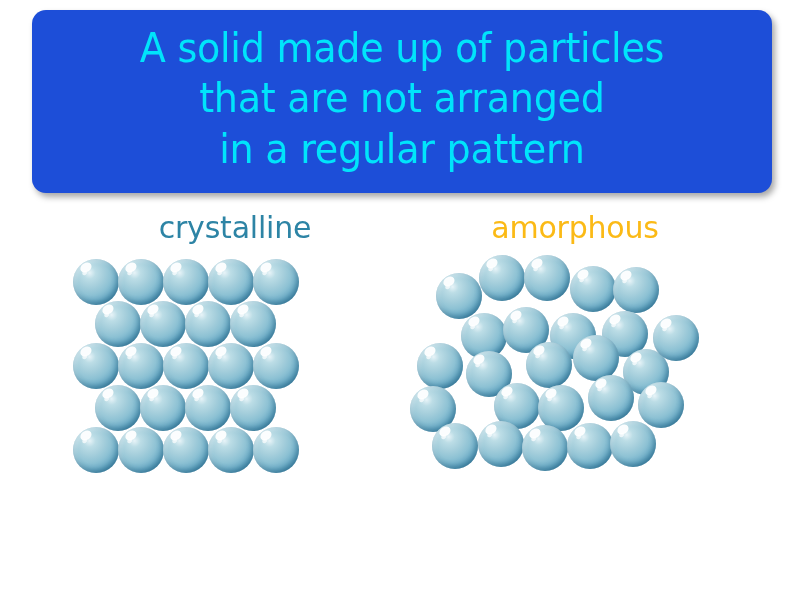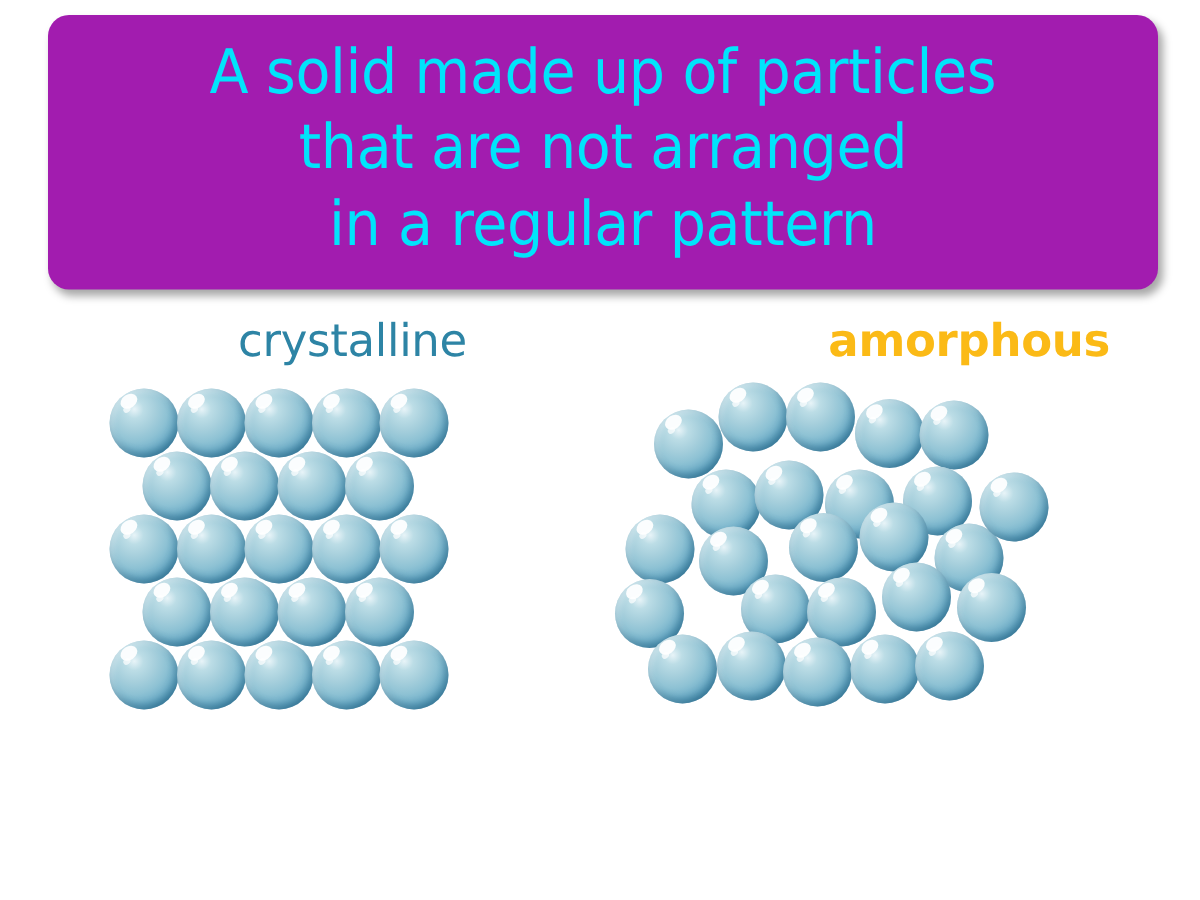--- a/index.html
+++ b/index.html
@@ -77,21 +77,21 @@
     top: 10px;
     left: 0;
     width: 330px;
     text-align: center;
     font-family: "DejaVu Sans", sans-serif;
     font-size: 30px;
     font-weight: 400;
     letter-spacing: -0.2px;
   }
   #label-crystalline { color: #2d84a5; }
-  #label-amorphous   { color: #fbba16; font-weight: 700; text-align: right; }
+  #label-amorphous   { color: #fbba16; font-weight: 400; }
 
   .sphere-field {
     position: absolute;
     top: 55px;
     left: 0;
     width: 330px;
     height: 230px;
   }
 
   
@@ -132,21 +132,21 @@
     border-radius: 50%;
     background: rgba(255,255,255,0.70);
     transform: rotate(-34deg);
   }
 </style>
 </head>
 <body>
 
 <div id="stage">
 
-  <div id="definition-banner" style="background: #a21caf;">
+  <div id="definition-banner" style="background: #1d4ed8;">
     <div id="definition-text" style="color: rgb(0, 228, 251);">A solid made up of particles
 that are not arranged
 in a regular pattern</div>
   </div>
 
   <div id="diagram-area">
 
     <div class="panel" id="panel-crystalline">
       <div class="panel-label" id="label-crystalline" style="color: rgb(45, 132, 165);">crystalline</div>
       <div class="sphere-field" id="field-crystalline">

